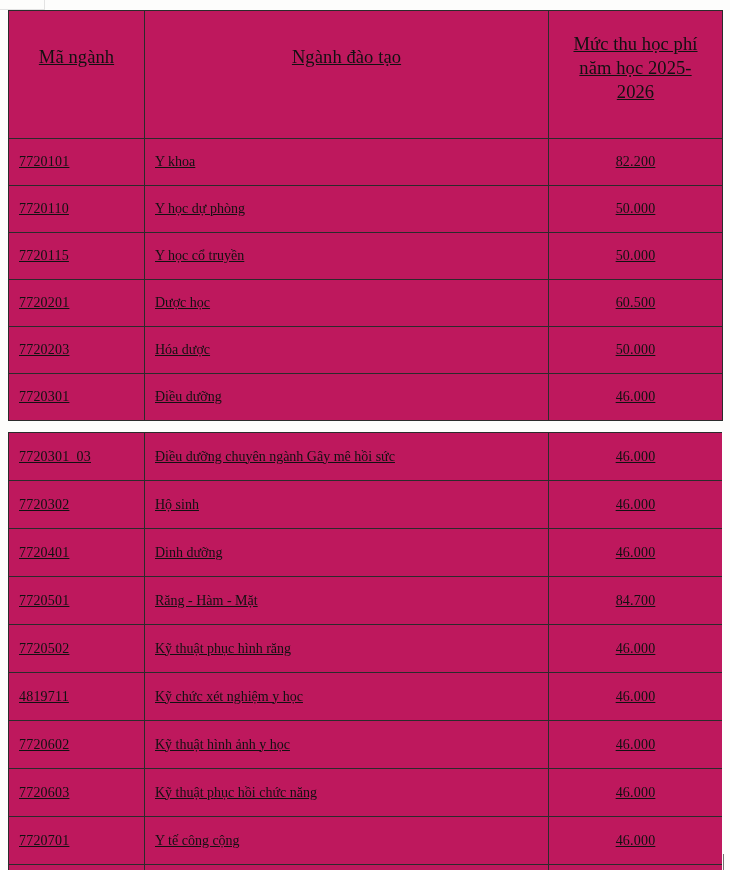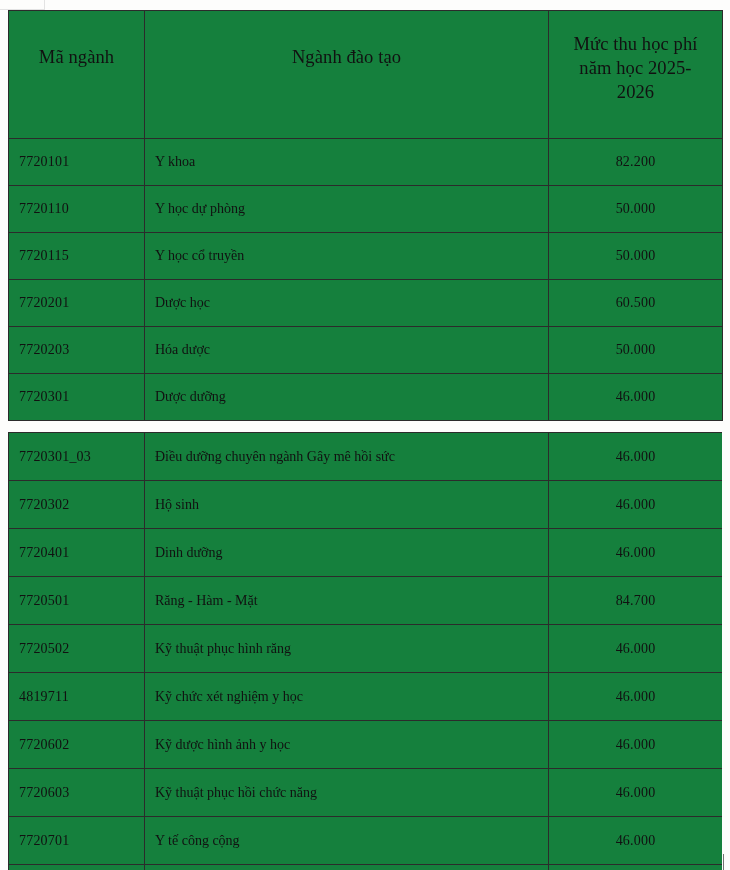--- a/index.html
+++ b/index.html
@@ -44,21 +44,22 @@
     position: absolute;
     left: 8px;
     top: 10px;
     width: 714px;
   }
 
   table.fee-table {
     border-collapse: collapse;
     width: 714px;
     table-layout: fixed;
-    background: #15803d;
+    background: #be185d;
+    text-decoration: underline;
   }
   table.fee-table td,
   table.fee-table th {
     border: 1.4px solid #2b2b2b;
     padding: 0 10px;
     vertical-align: middle;
     font-weight: normal;
     background: transparent;
   }
 
@@ -153,21 +154,21 @@
           <td class="cell-name">Dược học</td>
           <td class="cell-fee">60.500</td>
         </tr>
         <tr>
           <td class="cell-code">7720203</td>
           <td class="cell-name">Hóa dược</td>
           <td class="cell-fee">50.000</td>
         </tr>
         <tr>
           <td class="cell-code">7720301</td>
-          <td class="cell-name">Dược dưỡng</td>
+          <td class="cell-name">Điều dưỡng</td>
           <td class="cell-fee">46.000</td>
         </tr>
       </tbody>
   </table>
 
   <div class="block-gap"></div>
 
   <div class="clip-wrap">
     <table class="fee-table block-two">
       <colgroup>
@@ -201,21 +202,21 @@
             <td class="cell-name">Kỹ thuật phục hình răng</td>
             <td class="cell-fee">46.000</td>
           </tr>
           <tr>
             <td class="cell-code">4819711</td>
             <td class="cell-name">Kỹ chức xét nghiệm y học</td>
             <td class="cell-fee">46.000</td>
           </tr>
           <tr>
             <td class="cell-code">7720602</td>
-            <td class="cell-name">Kỹ dược hình ảnh y học</td>
+            <td class="cell-name">Kỹ thuật hình ảnh y học</td>
             <td class="cell-fee">46.000</td>
           </tr>
           <tr>
             <td class="cell-code">7720603</td>
             <td class="cell-name">Kỹ thuật phục hồi chức năng</td>
             <td class="cell-fee">46.000</td>
           </tr>
           <tr>
             <td class="cell-code">7720701</td>
             <td class="cell-name">Y tế công cộng</td>

